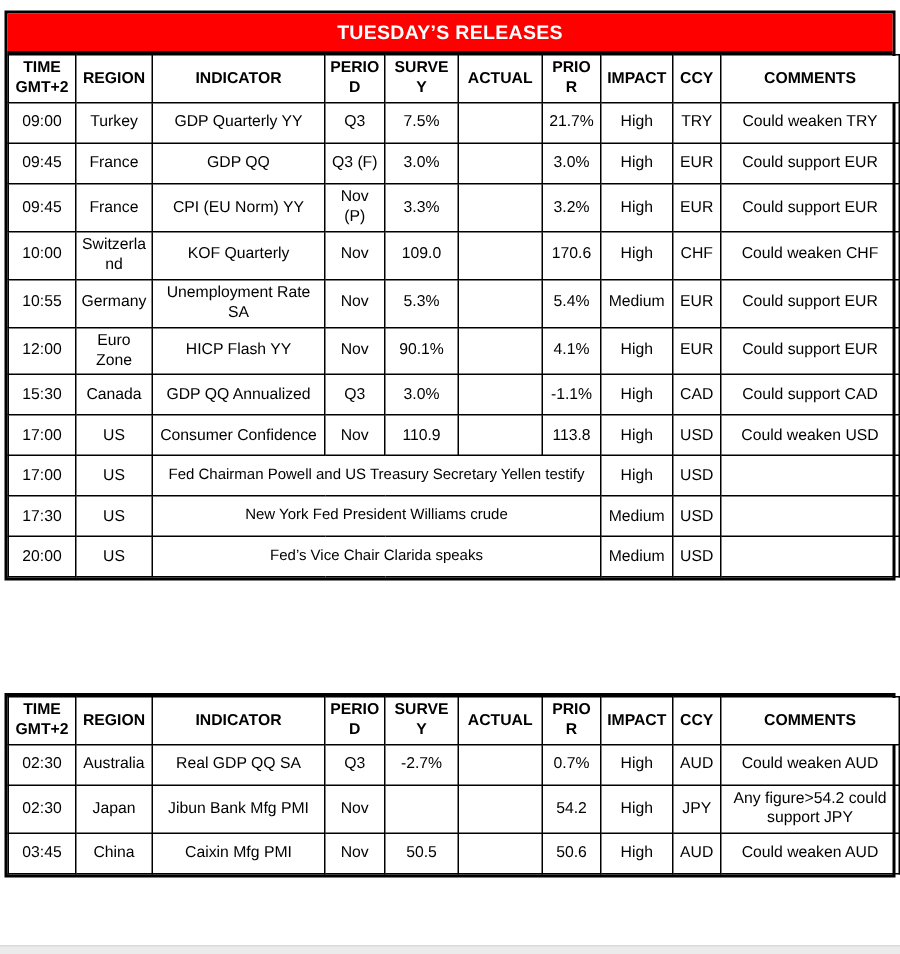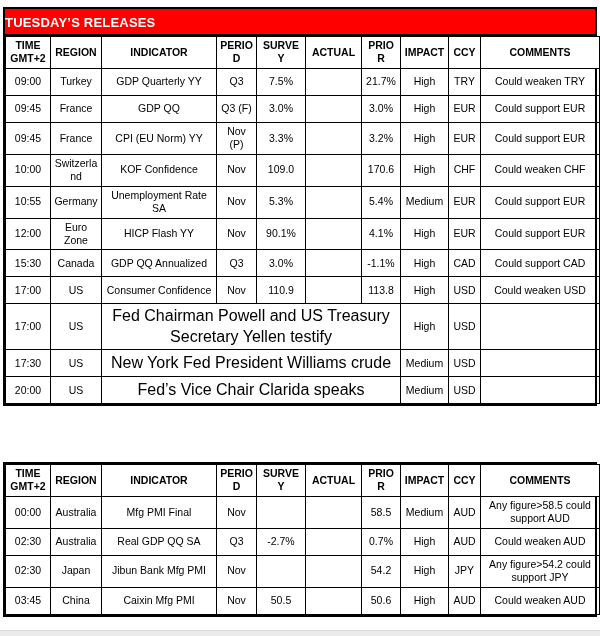--- a/index.html
+++ b/index.html
@@ -31,20 +31,21 @@
     width: 594px;
     border: 2px solid #000000;
     box-sizing: border-box;
     background: #ffffff;
   }
   #section-tuesday { top: 7px; }
   #section-wednesday { top: 462px; }
   .banner {
     background: #fe0000;
     border-bottom: 2px solid #000000;
+    text-align: center;
     padding: 4px 0 3px 0;
   }
   .banner-title {
     color: #ffffff;
     font-weight: bold;
     font-size: 13px;
     letter-spacing: 0.2px;
   }
   table.grid {
     border-collapse: collapse;
@@ -60,21 +61,21 @@
     line-height: 1.28;
     overflow: hidden;
     word-wrap: break-word;
   }
   table.grid th {
     font-weight: bold;
     height: 26px;
     background: #ffffff;
   }
   table.grid td { height: 22px; }
-  table.grid td.span-cell { font-size: 16px; }
+  table.grid td.span-cell { font-size: 10px; }
 </style>
 </head>
 <body>
 
 <div class="page">
 
   <div class="bottom-strip"></div>
 
   <section class="calendar-section" id="section-tuesday">
     <div class="banner">
@@ -140,21 +141,21 @@
             <td>3.3%</td>
             <td></td>
             <td>3.2%</td>
             <td>High</td>
             <td>EUR</td>
             <td>Could support EUR</td>
           </tr>
           <tr>
             <td>10:00</td>
             <td>Switzerland</td>
-            <td>KOF Confidence</td>
+            <td>KOF Quarterly</td>
             <td>Nov</td>
             <td>109.0</td>
             <td></td>
             <td>170.6</td>
             <td>High</td>
             <td>CHF</td>
             <td>Could weaken CHF</td>
           </tr>
           <tr>
             <td>10:55</td>
@@ -255,32 +256,20 @@
             <th>SURVEY</th>
             <th>ACTUAL</th>
             <th>PRIOR</th>
             <th>IMPACT</th>
             <th>CCY</th>
             <th>COMMENTS</th>
           </tr>
         </thead>
         <tbody>
           <tr>
-            <td>00:00</td>
-            <td>Australia</td>
-            <td>Mfg PMI Final</td>
-            <td>Nov</td>
-            <td></td>
-            <td></td>
-            <td>58.5</td>
-            <td>Medium</td>
-            <td>AUD</td>
-            <td>Any figure&gt;58.5 could support AUD</td>
-          </tr>
-          <tr>
             <td>02:30</td>
             <td>Australia</td>
             <td>Real GDP QQ SA</td>
             <td>Q3</td>
             <td>-2.7%</td>
             <td></td>
             <td>0.7%</td>
             <td>High</td>
             <td>AUD</td>
             <td>Could weaken AUD</td>

